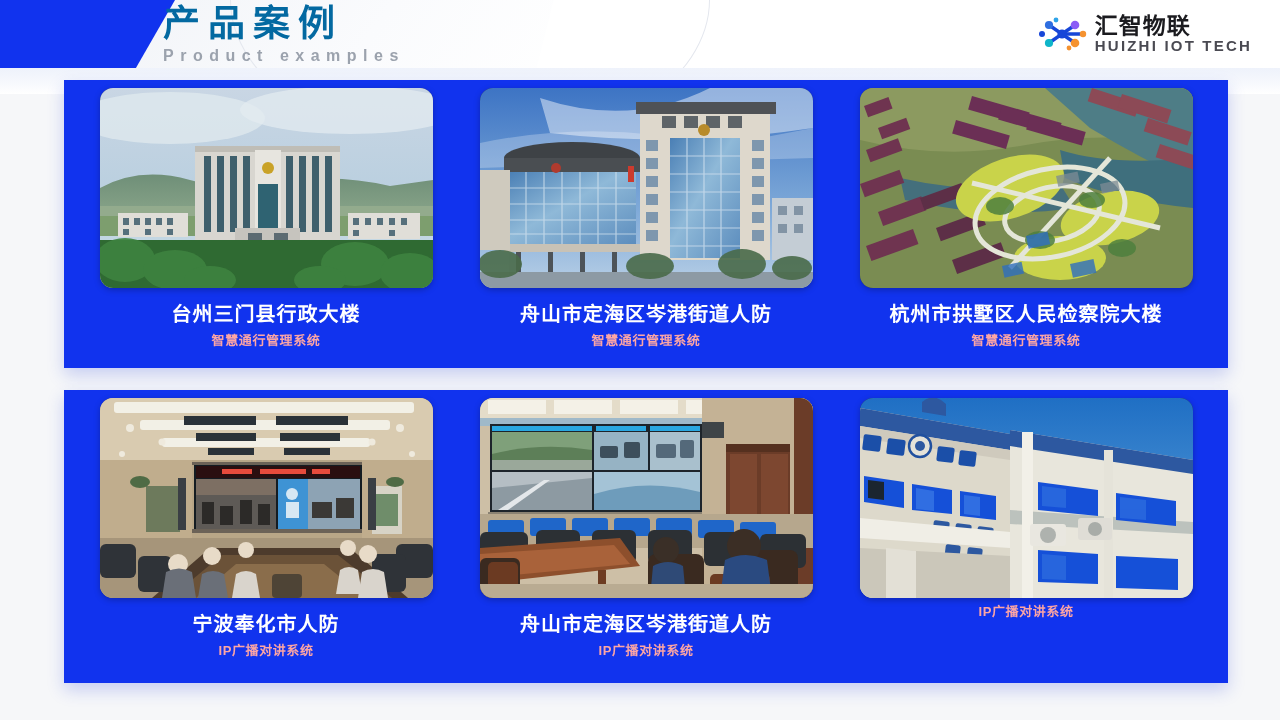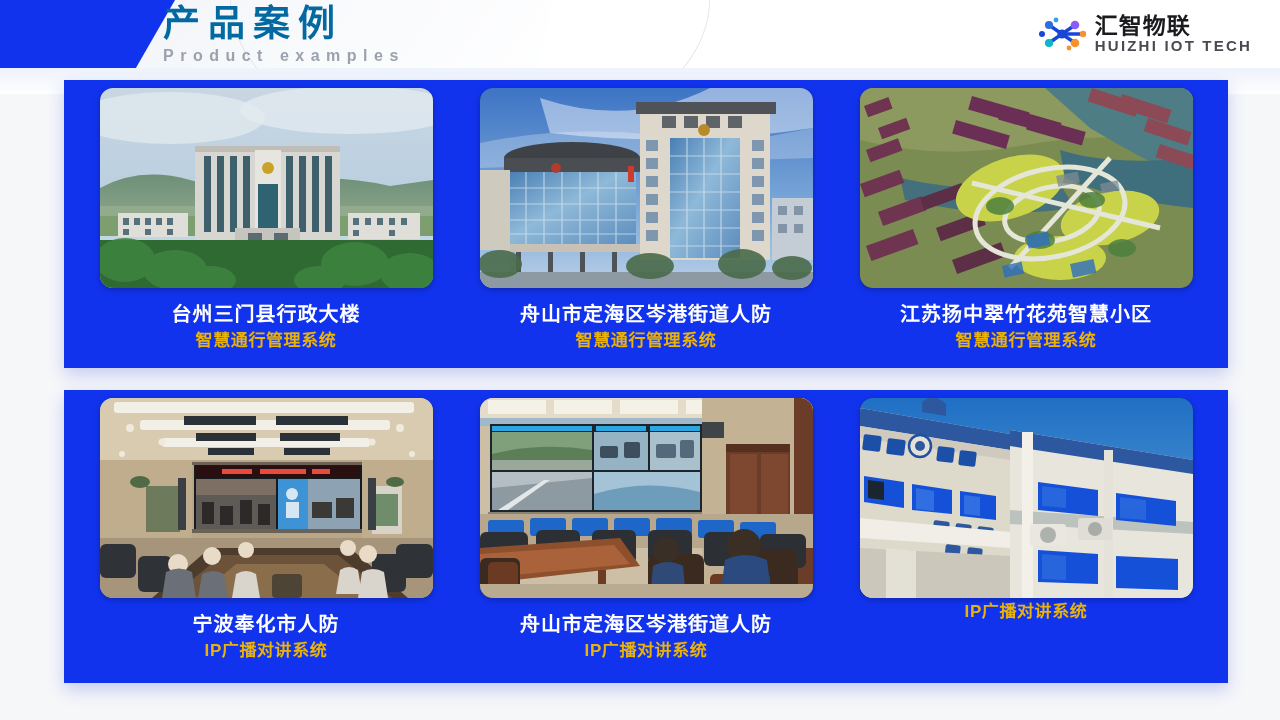--- a/index.html
+++ b/index.html
@@ -153,23 +153,23 @@
     font-size: 20px;
     font-weight: 700;
     color: #ffffff;
     letter-spacing: 1px;
     line-height: 26px;
     text-align: center;
     white-space: nowrap;
   }
   .card-sub {
     margin-top: 6px;
-    font-size: 17px;
+    font-size: 13px;
     font-weight: 700;
-    color: #eab308;
+    color: #fca5a5;
     letter-spacing: 0.6px;
     line-height: 16px;
     text-align: center;
     white-space: nowrap;
   }
 </style>
 </head>
 <body>
 
 <div id="slide">
@@ -449,21 +449,21 @@
               <rect x="166" y="148" width="22" height="13" transform="rotate(-12 166 148)"></rect>
               <rect x="210" y="176" width="24" height="14" transform="rotate(-12 210 176)"></rect>
               <rect x="142" y="178" width="20" height="12" transform="rotate(-12 142 178)"></rect>
             </g>
             <g fill="#7d8c95" opacity="0.75">
               <rect x="196" y="88" width="22" height="11" transform="rotate(-12 196 88)"></rect>
               <rect x="240" y="96" width="18" height="10" transform="rotate(-12 240 96)"></rect>
             </g>
           </svg>
         </div>
-        <div class="card-title">江苏扬中翠竹花苑智慧小区</div>
+        <div class="card-title">杭州市拱墅区人民检察院大楼</div>
         <div class="card-sub">智慧通行管理系统</div>
       </div>
 
     </div>
   </div>
 
   <div class="panel" id="panel-1">
     <div class="cards">
 
       <div class="card">

